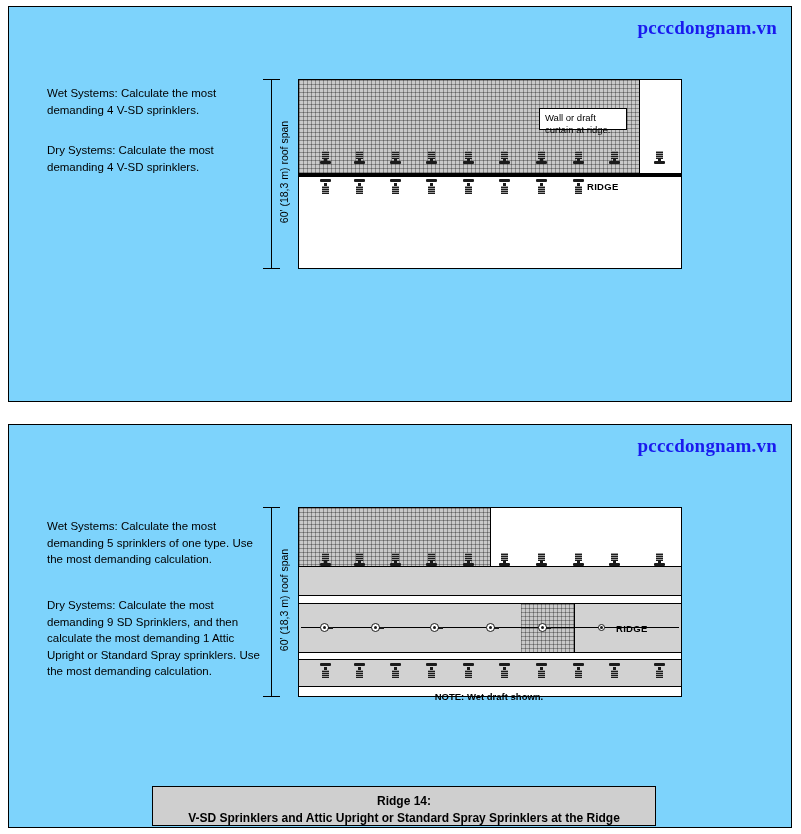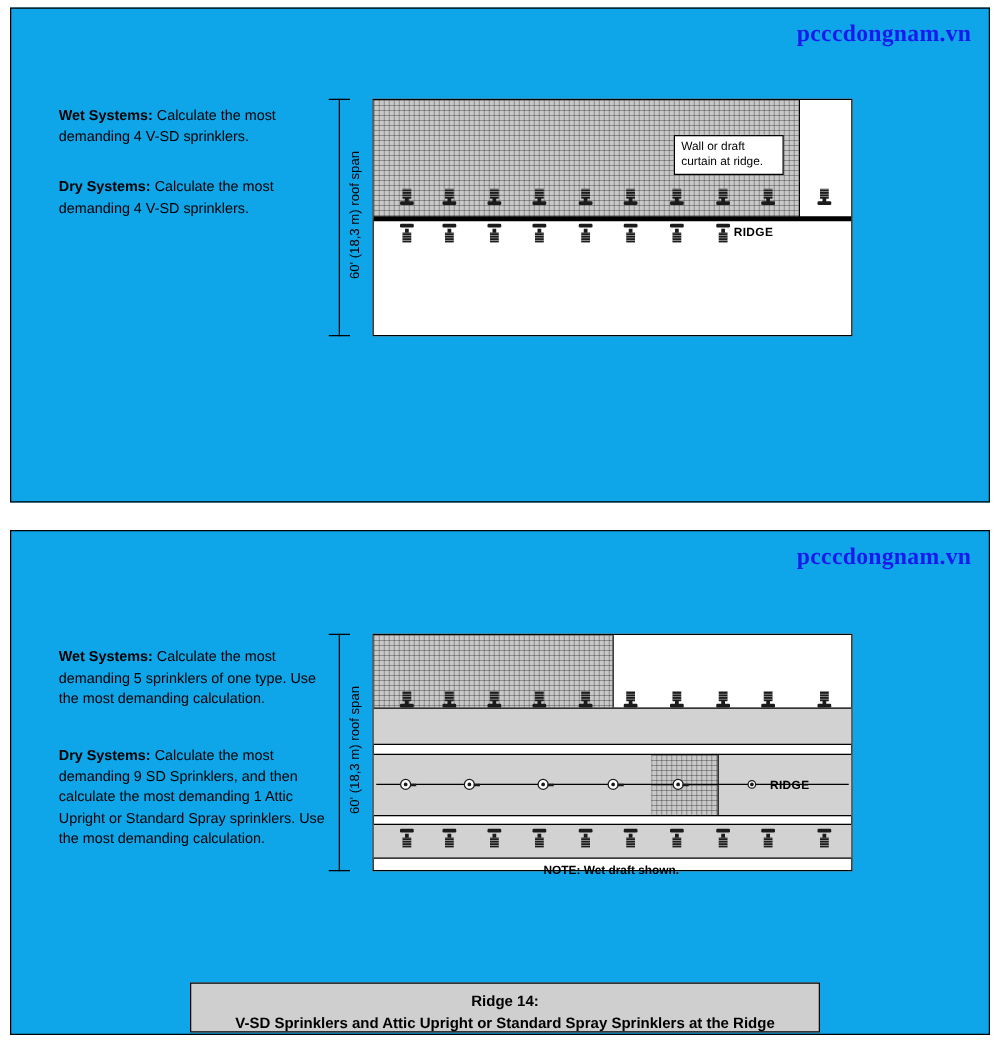--- a/index.html
+++ b/index.html
@@ -14,21 +14,21 @@
     color: #000;
     position: relative;
     overflow: hidden;
   }
 
   .panel {
     position: absolute;
     left: 8px;
     width: 784px;
     border: 1px solid #000;
-    background: #0ea5e9;
+    background: #7dd3fc;
     box-sizing: border-box;
   }
   #panel-top { top: 6px; height: 396px; }
   #panel-bottom { top: 424px; height: 404px; }
 
   .watermark {
     position: absolute;
     right: 14px;
     top: 10px;
     font-family: "Liberation Serif", serif;
@@ -37,21 +37,21 @@
     color: #1a1aee;
     letter-spacing: 0.2px;
   }
 
   .note-block {
     position: absolute;
     font-size: 11.5px;
     line-height: 16.5px;
     width: 215px;
   }
-  .note-block b { font-weight: bold; margin-top: 40px; }
+  .note-block b { font-weight: normal; margin-top: 40px; }
 
   
   .dim {
     position: absolute;
   }
   .dim .vline {
     position: absolute;
     left: 14px;
     top: 0;
     bottom: 0;
@@ -254,21 +254,21 @@
   </div>
 
   <div class="bld" style="left:289px; top:72px; width:384px; height:190px;"></div>
 
   <div class="hatch" style="left:290px; top:73px; width:340px; height:95px;"></div>
 
   <div class="ridge-bar" style="left:290px; top:166px; width:382px; height:4px;"></div>
 
   <div style="position:absolute; left:630px; top:73px; width:1px; height:95px; background:#000;"></div>
 
-  <div class="callout" style="left:530px; top:101px; width:88px; height:32px;">Wall or draft curtain at ridge.</div>
+  <div class="callout" style="left:530px; top:101px; width:88px; height:22px;">Wall or draft curtain at ridge.</div>
 
   <div class="spr" style="left:311px; top:144px;">
       <div class="body"></div>
       <div class="stem"></div>
       <div class="defl"></div>
     </div>
   <div class="spr" style="left:345px; top:144px;">
       <div class="body"></div>
       <div class="stem"></div>
       <div class="defl"></div>

